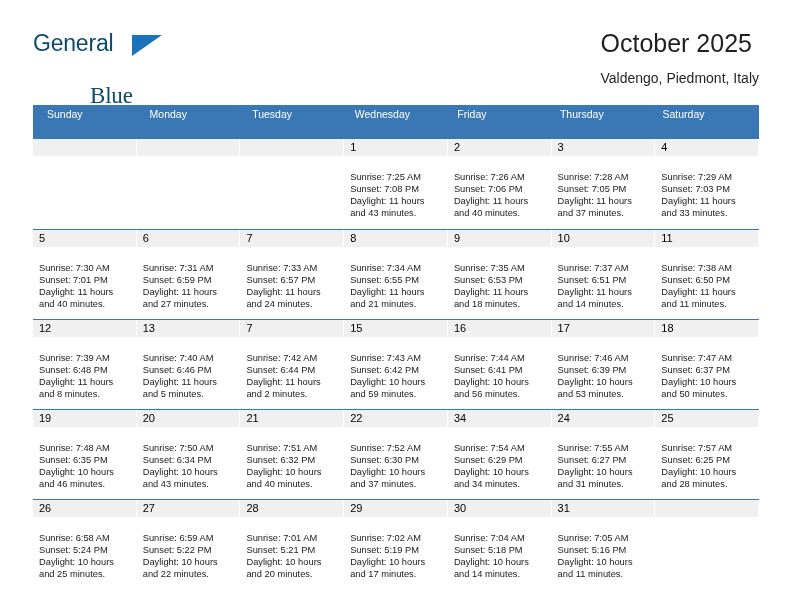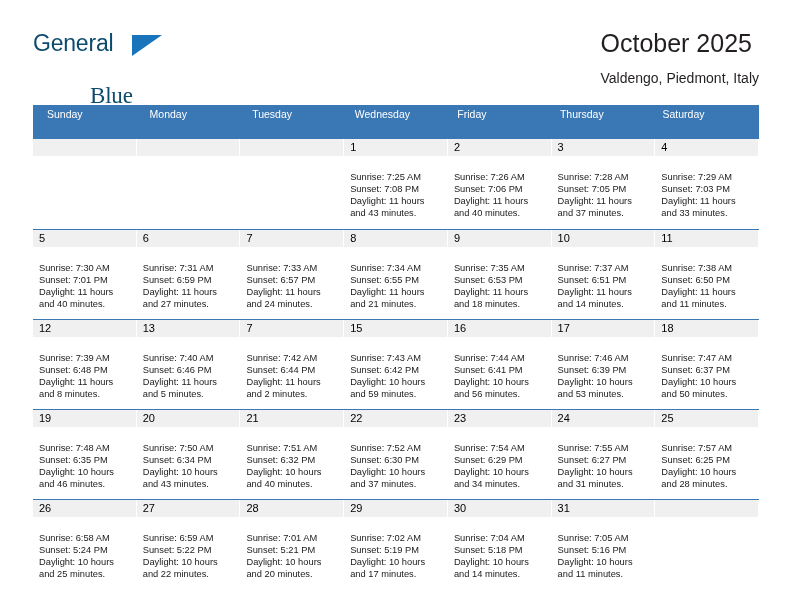--- a/index.html
+++ b/index.html
@@ -406,21 +406,21 @@
             </div>
             <div class="info">
               <div>Sunrise: 7:52 AM</div>
               <div>Sunset: 6:30 PM</div>
               <div>Daylight: 10 hours</div>
               <div>and 37 minutes.</div>
             </div>
           </div>
           <div class="cell">
             <div class="datebar">
-              <div class="daynum">23</div>
+              <div class="daynum">34</div>
             </div>
             <div class="info">
               <div>Sunrise: 7:54 AM</div>
               <div>Sunset: 6:29 PM</div>
               <div>Daylight: 10 hours</div>
               <div>and 34 minutes.</div>
             </div>
           </div>
           <div class="cell">
             <div class="datebar">

